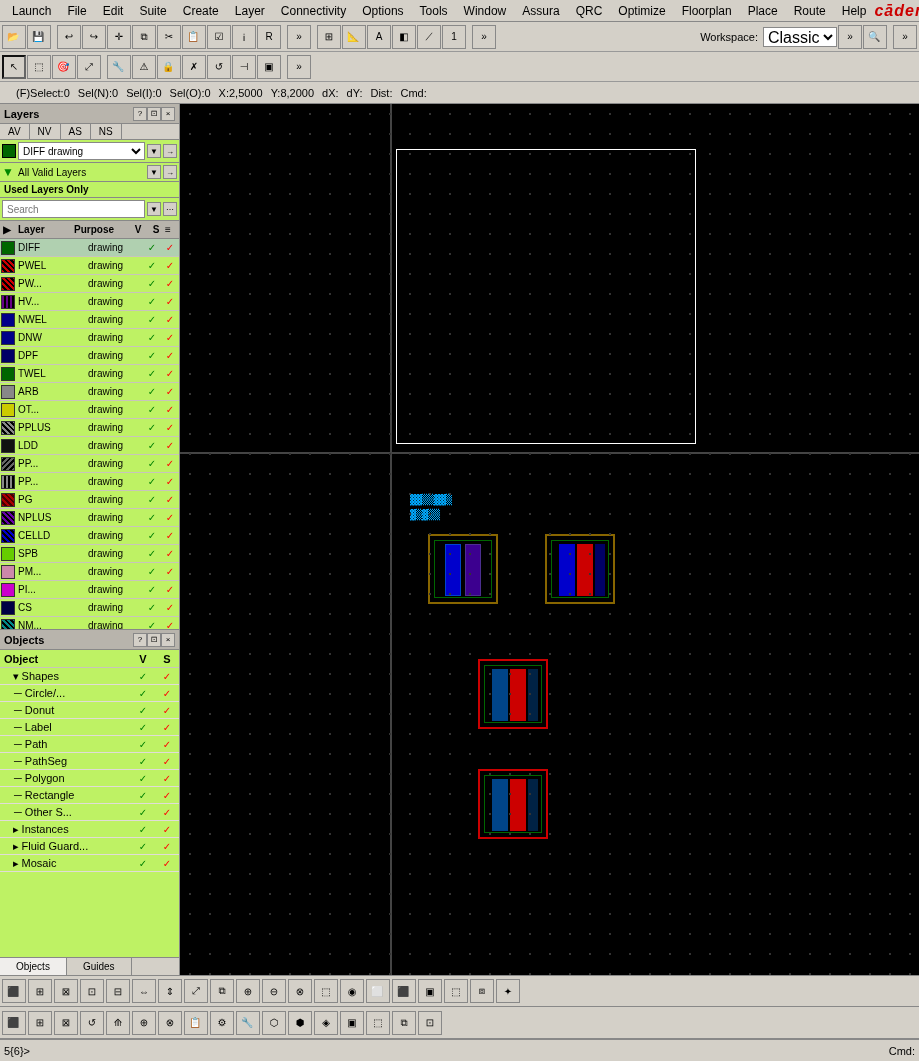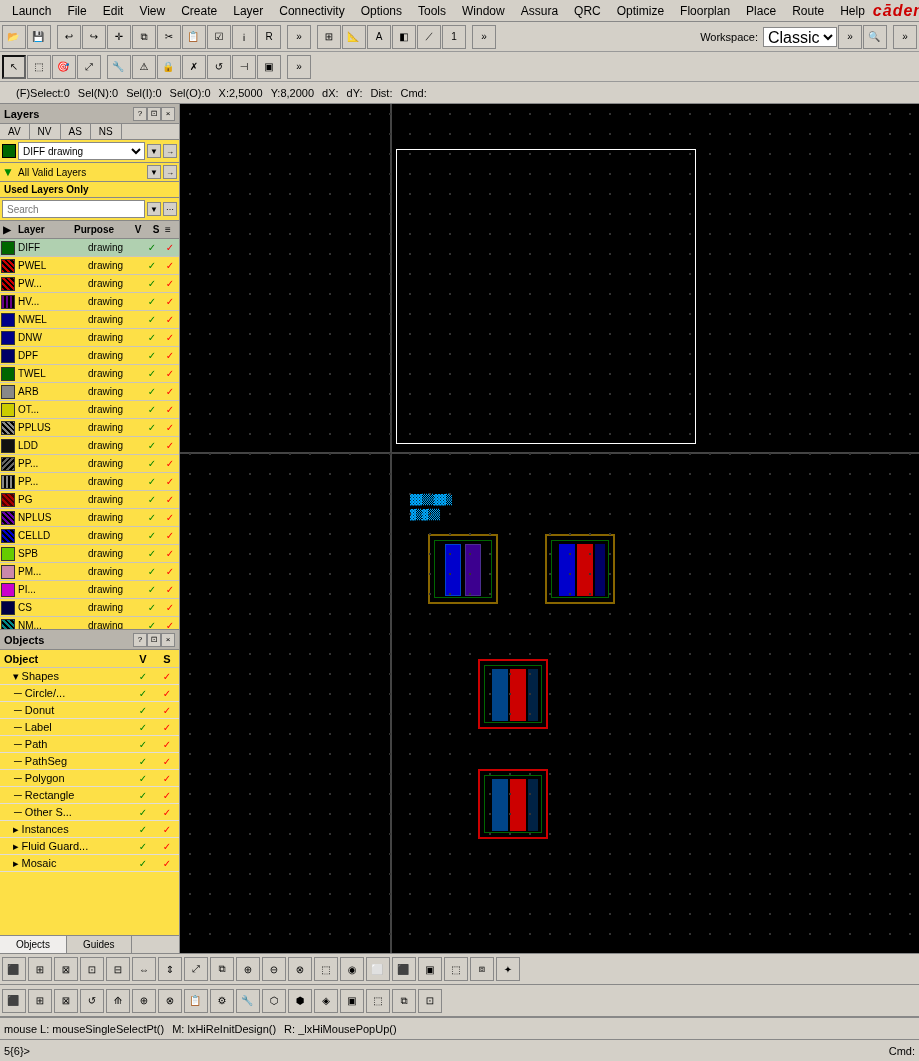--- a/index.html
+++ b/index.html
@@ -20,21 +20,21 @@
     .toolbar { background: #d4d0c8; height: 30px; display: flex; align-items: center; border-bottom: 1px solid #999; padding: 2px; gap: 1px; }
     .tb-btn { width: 24px; height: 24px; background: #d4d0c8; border: 1px solid #888; cursor: pointer; display: flex; align-items: center; justify-content: center; font-size: 10px; }
     .tb-sep { width: 4px; height: 24px; }
     .tb-dropdown { height: 20px; font-size: 16px; border: 1px solid #888; background: white; }
 
     
     #status-bar { background: #d4d0c8; height: 22px; display: flex; align-items: center; border-bottom: 1px solid #888; padding: 0 16px; gap: 8px; font-size: 11px; }
     .status-item { display: flex; align-items: center; gap: 2px; }
 
     
-    #left-panel { width: 180px; background: #fde047; border-right: 1px solid #888; display: flex; flex-direction: column; overflow: hidden; }
+    #left-panel { width: 180px; background: #bef264; border-right: 1px solid #888; display: flex; flex-direction: column; overflow: hidden; }
 
     
     #layers-panel { border-bottom: 1px solid #888; flex: 0 0 auto; }
     .panel-header { background: #b8b4ac; height: 20px; display: flex; align-items: center; padding: 0 4px; border-bottom: 1px solid #888; }
     .panel-title { font-size: 11px; font-weight: bold; flex: 1; }
     .panel-btn { width: 14px; height: 14px; background: #d4d0c8; border: 1px solid #888; font-size: 8px; cursor: pointer; display: flex; align-items: center; justify-content: center; }
 
     
     #layer-tabs { display: flex; background: #d4d0c8; border-bottom: 1px solid #888; }
     .layer-tab { padding: 2px 8px; font-size: 10px; cursor: pointer; border-right: 1px solid #888; }
@@ -142,21 +142,21 @@
 </head>
 <body>
 
 <div id="app-container">
 
 
   <div id="menu-bar">
     <span class="menu-item">Launch</span>
     <span class="menu-item">File</span>
     <span class="menu-item">Edit</span>
-    <span class="menu-item">View</span>
+    <span class="menu-item">Suite</span>
     <span class="menu-item">Create</span>
     <span class="menu-item">Layer</span>
     <span class="menu-item">Connectivity</span>
     <span class="menu-item">Options</span>
     <span class="menu-item">Tools</span>
     <span class="menu-item">Window</span>
     <span class="menu-item">Assura</span>
     <span class="menu-item">QRC</span>
     <span class="menu-item">Optimize</span>
     <span class="menu-item">Floorplan</span>
@@ -604,25 +604,20 @@
     <button class="tb-btn">🔧</button>
     <button class="tb-btn">⬡</button>
     <button class="tb-btn">⬢</button>
     <button class="tb-btn">◈</button>
     <button class="tb-btn">▣</button>
     <button class="tb-btn">⬚</button>
     <button class="tb-btn">⧉</button>
     <button class="tb-btn">⊡</button>
   </div>
 
-  <div id="bottom-status">
-    <span>mouse L: mouseSingleSelectPt()</span>
-    <span>M: lxHiReInitDesign()</span>
-    <span>R: _lxHiMousePopUp()</span>
-  </div>
 
   <div id="cmd-bar">
     <span>5{6}</span>
     <span>&gt;</span>
     <input type="text" style="flex: 1 1 0%; background: rgb(212, 208, 200); border: none; height: 18px;">
     <span style="margin-left:auto; font-size:11px;">Cmd:</span>
   </div>
 </div>
 
 </body></html>

